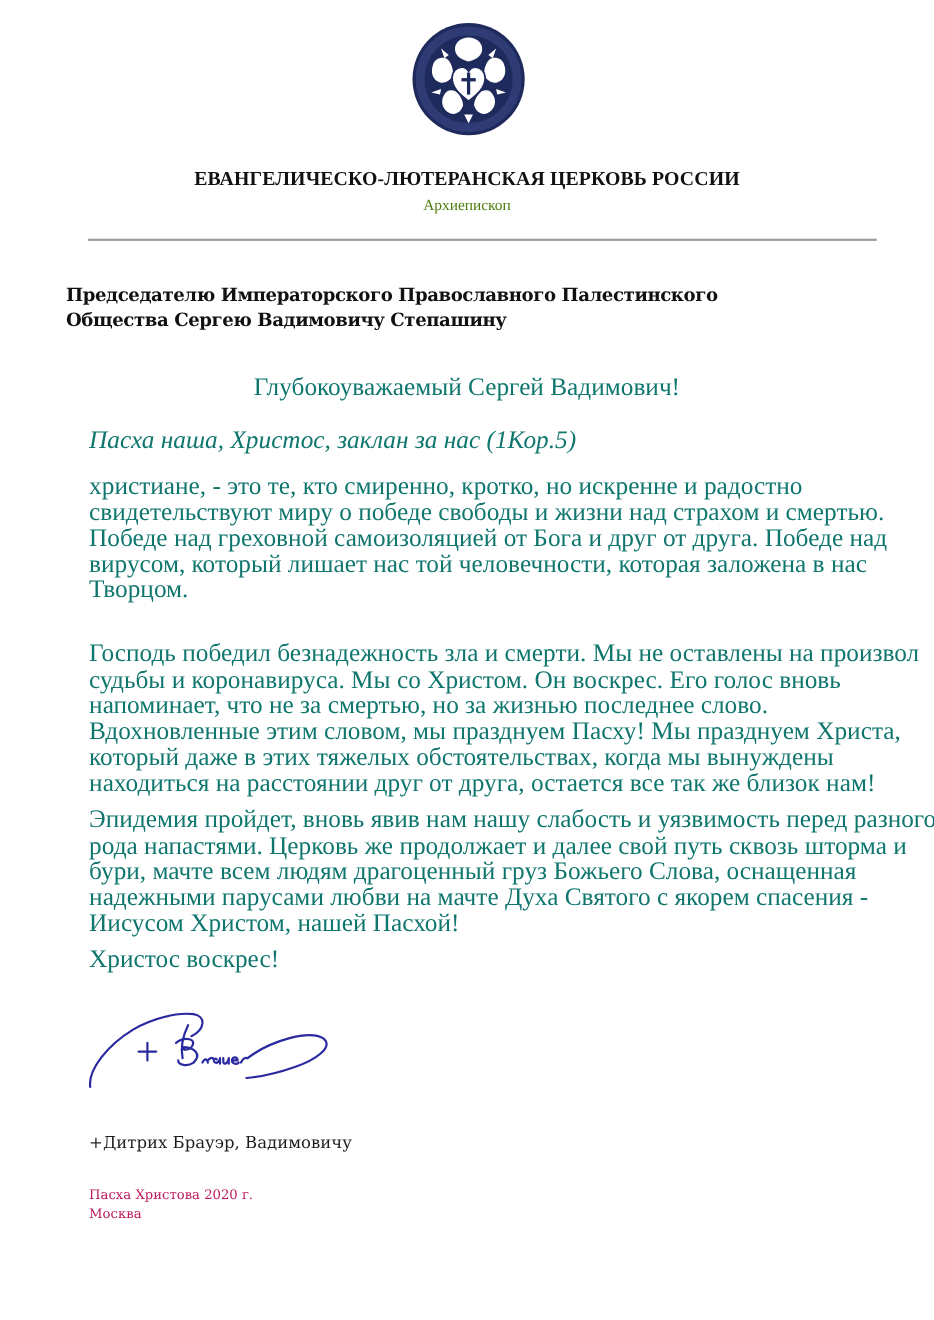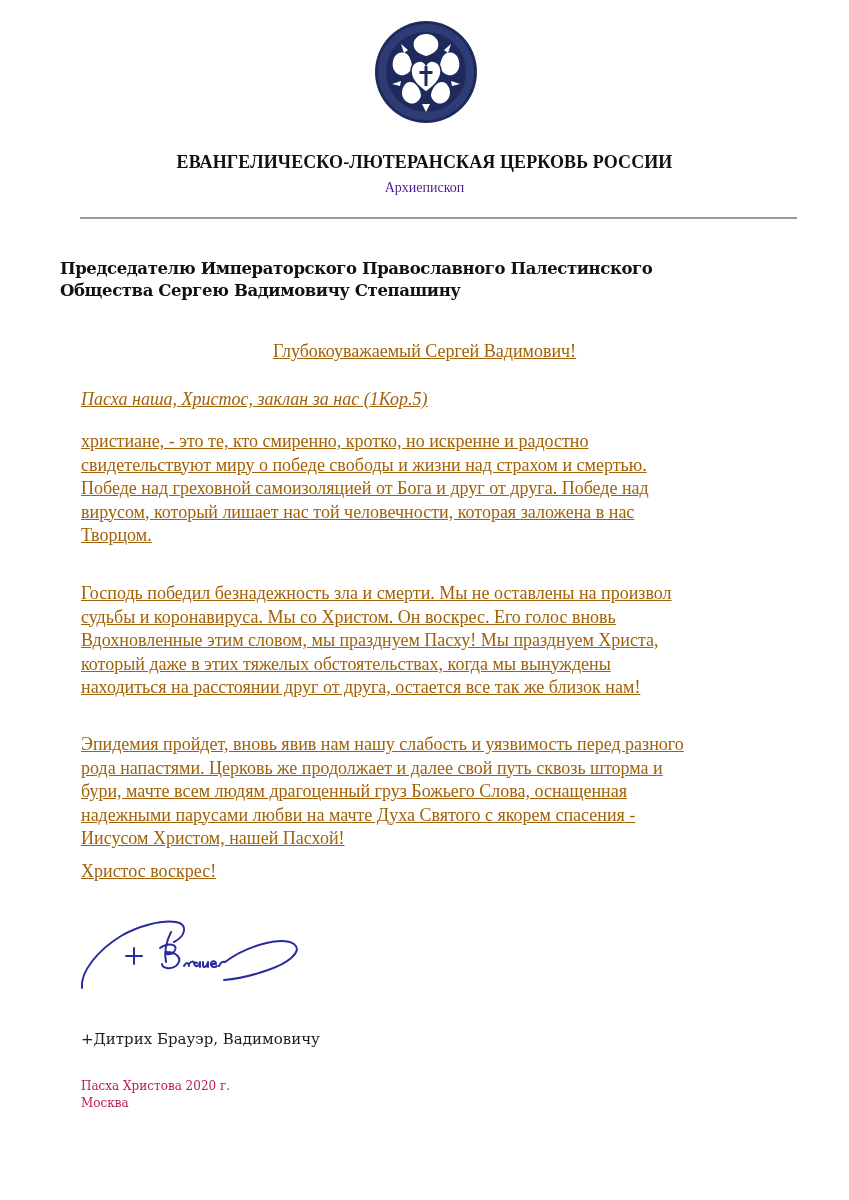--- a/index.html
+++ b/index.html
@@ -35,21 +35,21 @@
       color: #111;
     }
     .org-subtitle {
       position: absolute;
       left: 0;
       top: 180px;
       width: 849px;
       text-align: center;
       font-family: "Liberation Serif", "DejaVu Serif", serif;
       font-size: 14px;
-      color: #4c1d95;
+      color: #4d7c0f;
     }
     .divider {
       position: absolute;
       left: 80px;
       top: 217px;
       width: 717px;
       height: 2px;
       background: #9a9a9a;
     }
     .recipient {
@@ -60,24 +60,23 @@
       text-align: left;
       font-family: "DejaVu Serif", "Liberation Serif", serif;
       font-weight: bold;
       font-size: 16.5px;
       line-height: 22px;
       letter-spacing: -0.4px;
       color: #111;
     }
     .body-text {
       font-family: "Liberation Serif", "DejaVu Serif", serif;
-      font-size: 18px;
+      font-size: 23px;
       line-height: 23.5px;
-      color: #a16207;
-      text-decoration: underline;
+      color: #0f766e;
     }
     .salutation {
       position: absolute;
       left: 0;
       top: 340px;
       width: 849px;
       text-align: center;
     }
     .epigraph {
       position: absolute;
@@ -175,20 +174,21 @@
   <span class="line">христиане, - это те, кто смиренно, кротко, но искренне и радостно</span>
   <span class="line">свидетельствуют миру о победе свободы и жизни над страхом и смертью.</span>
   <span class="line">Победе над греховной самоизоляцией от Бога и друг от друга. Победе над</span>
   <span class="line">вирусом, который лишает нас той человечности, которая заложена в нас</span>
   <span class="line">Творцом.</span>
 </div>
 
 <div class="para p2 body-text">
   <span class="line">Господь победил безнадежность зла и смерти. Мы не оставлены на произвол</span>
   <span class="line">судьбы и коронавируса. Мы со Христом. Он воскрес. Его голос вновь</span>
+  <span class="line">напоминает, что не за смертью, но за жизнью последнее слово.</span>
   <span class="line">Вдохновленные этим словом, мы празднуем Пасху! Мы празднуем Христа,</span>
   <span class="line">который даже в этих тяжелых обстоятельствах, когда мы вынуждены</span>
   <span class="line">находиться на расстоянии друг от друга, остается все так же близок нам!</span>
 </div>
 
 <div class="para p3 body-text">
   <span class="line">Эпидемия пройдет, вновь явив нам нашу слабость и уязвимость перед разного</span>
   <span class="line">рода напастями. Церковь же продолжает и далее свой путь сквозь шторма и</span>
   <span class="line">бури, мачте всем людям драгоценный груз Божьего Слова, оснащенная</span>
   <span class="line">надежными парусами любви на мачте Духа Святого с якорем спасения -</span>

